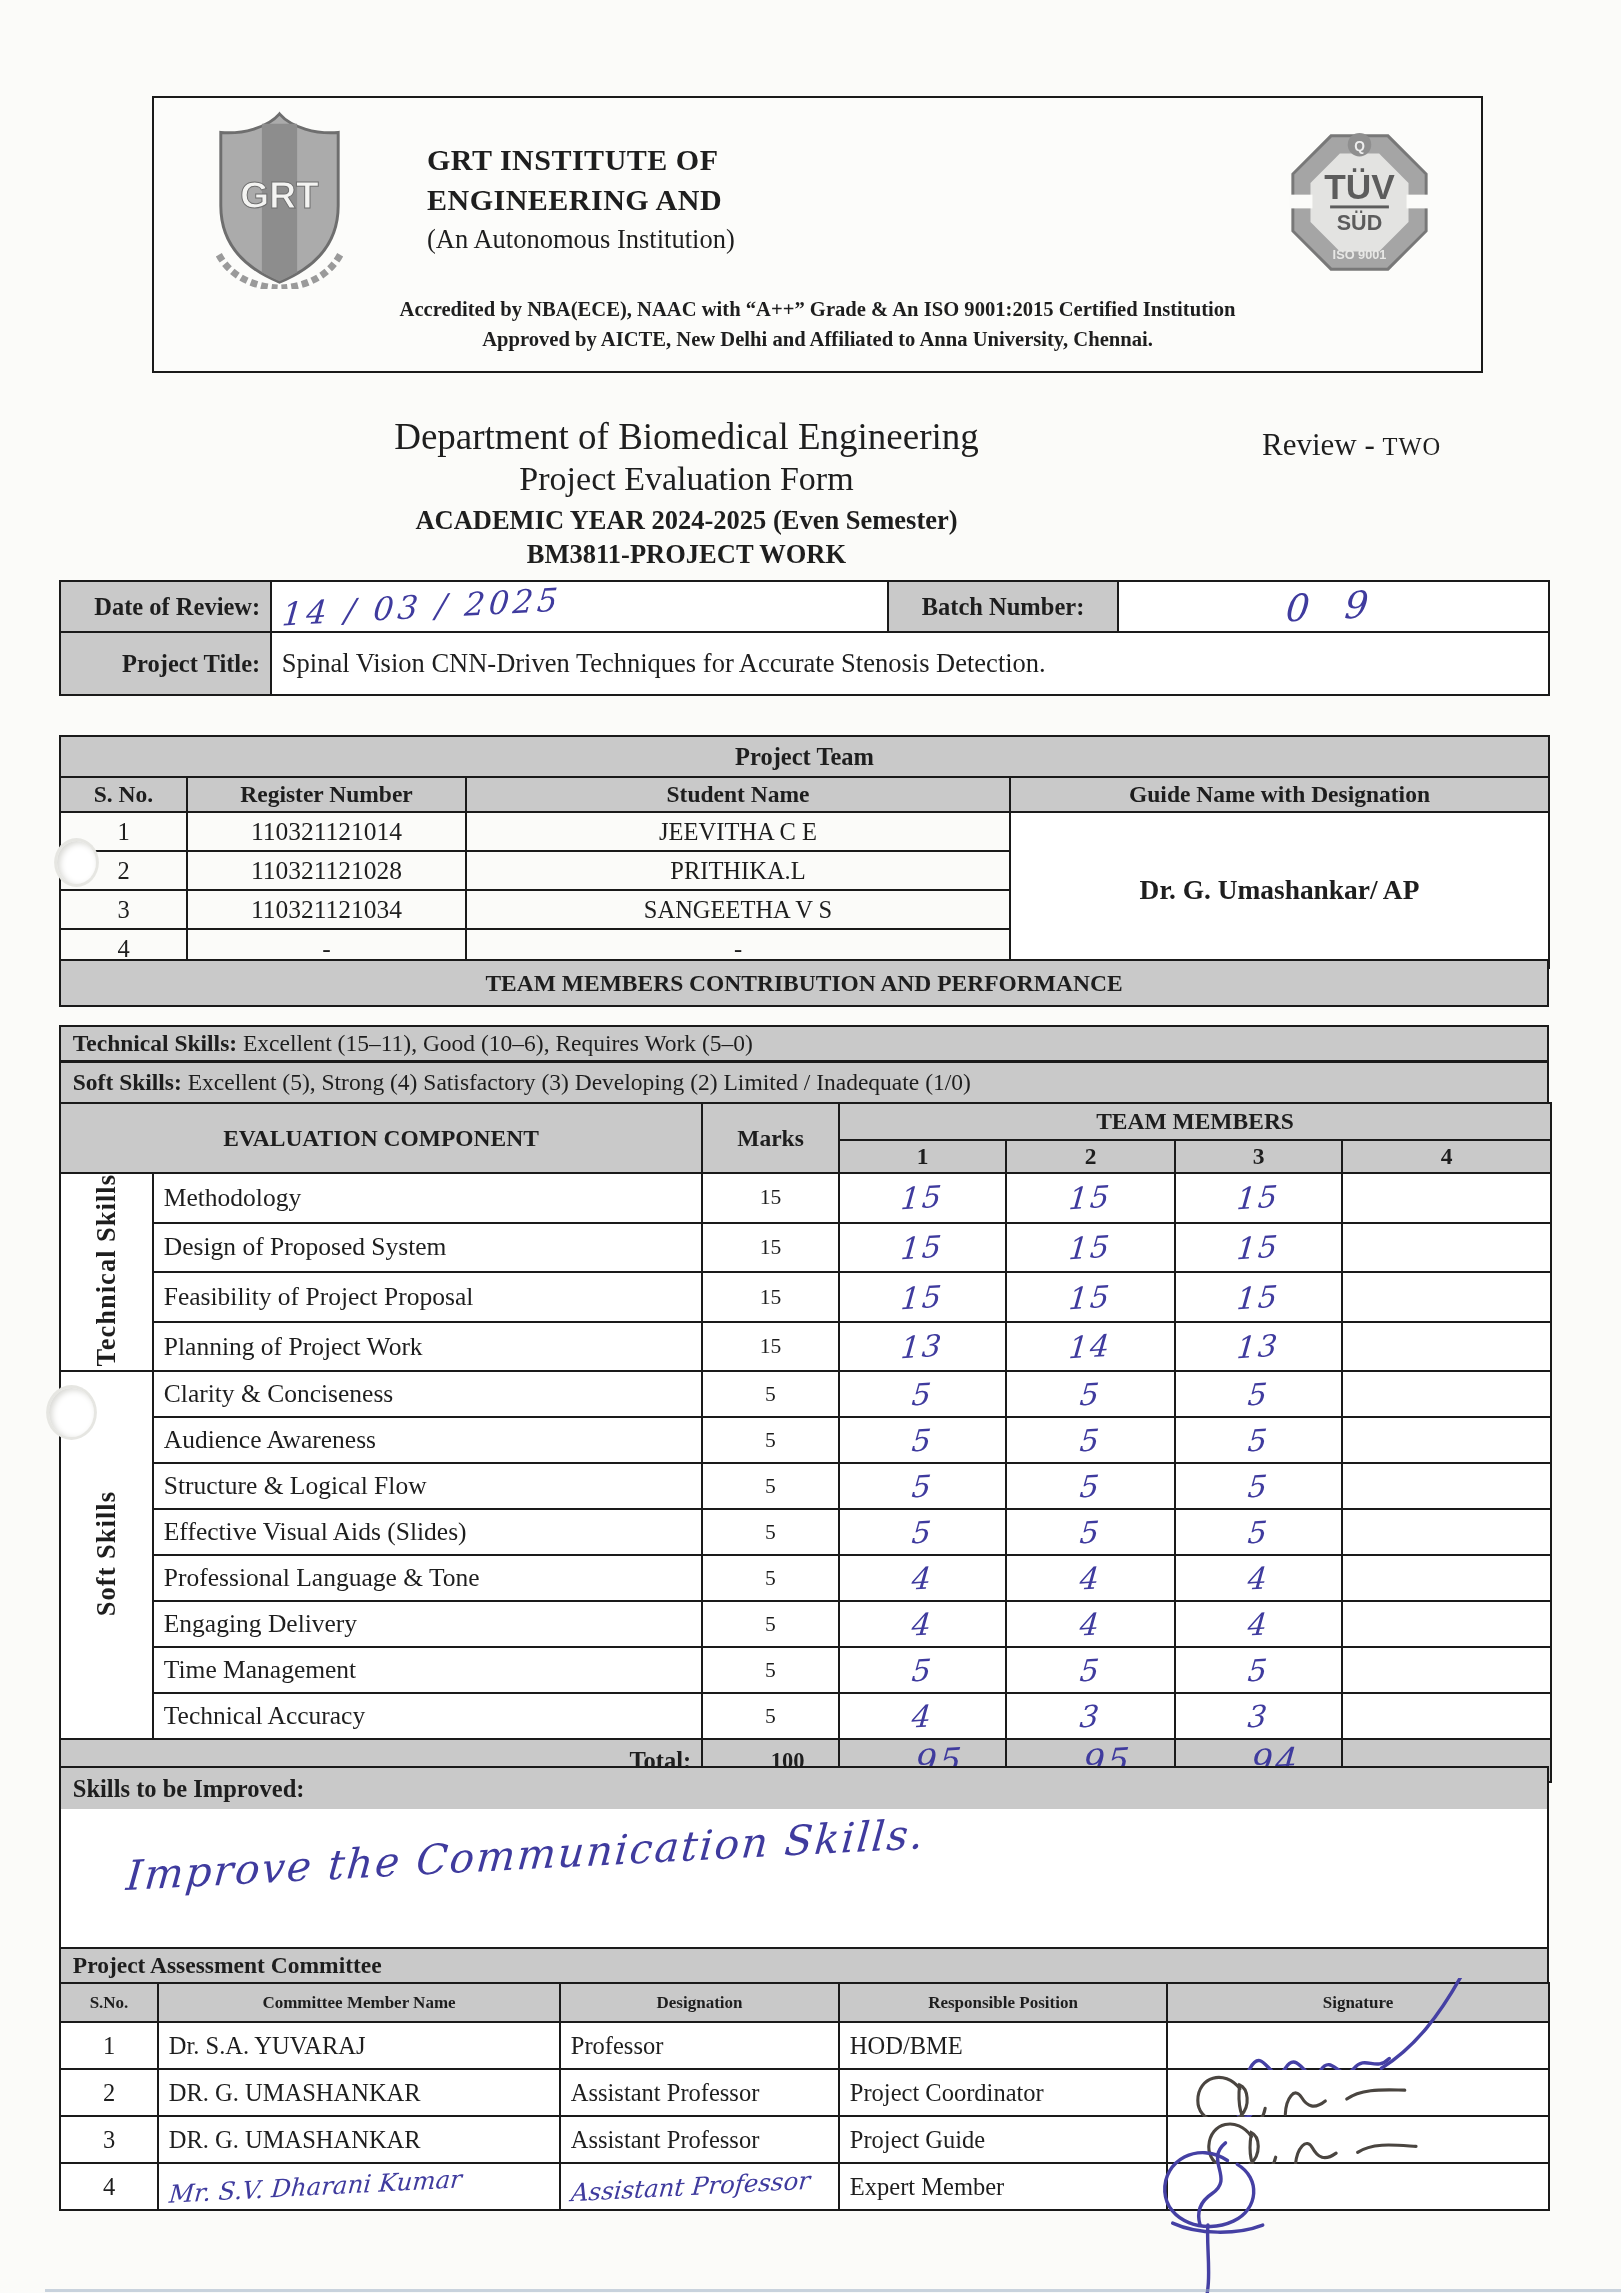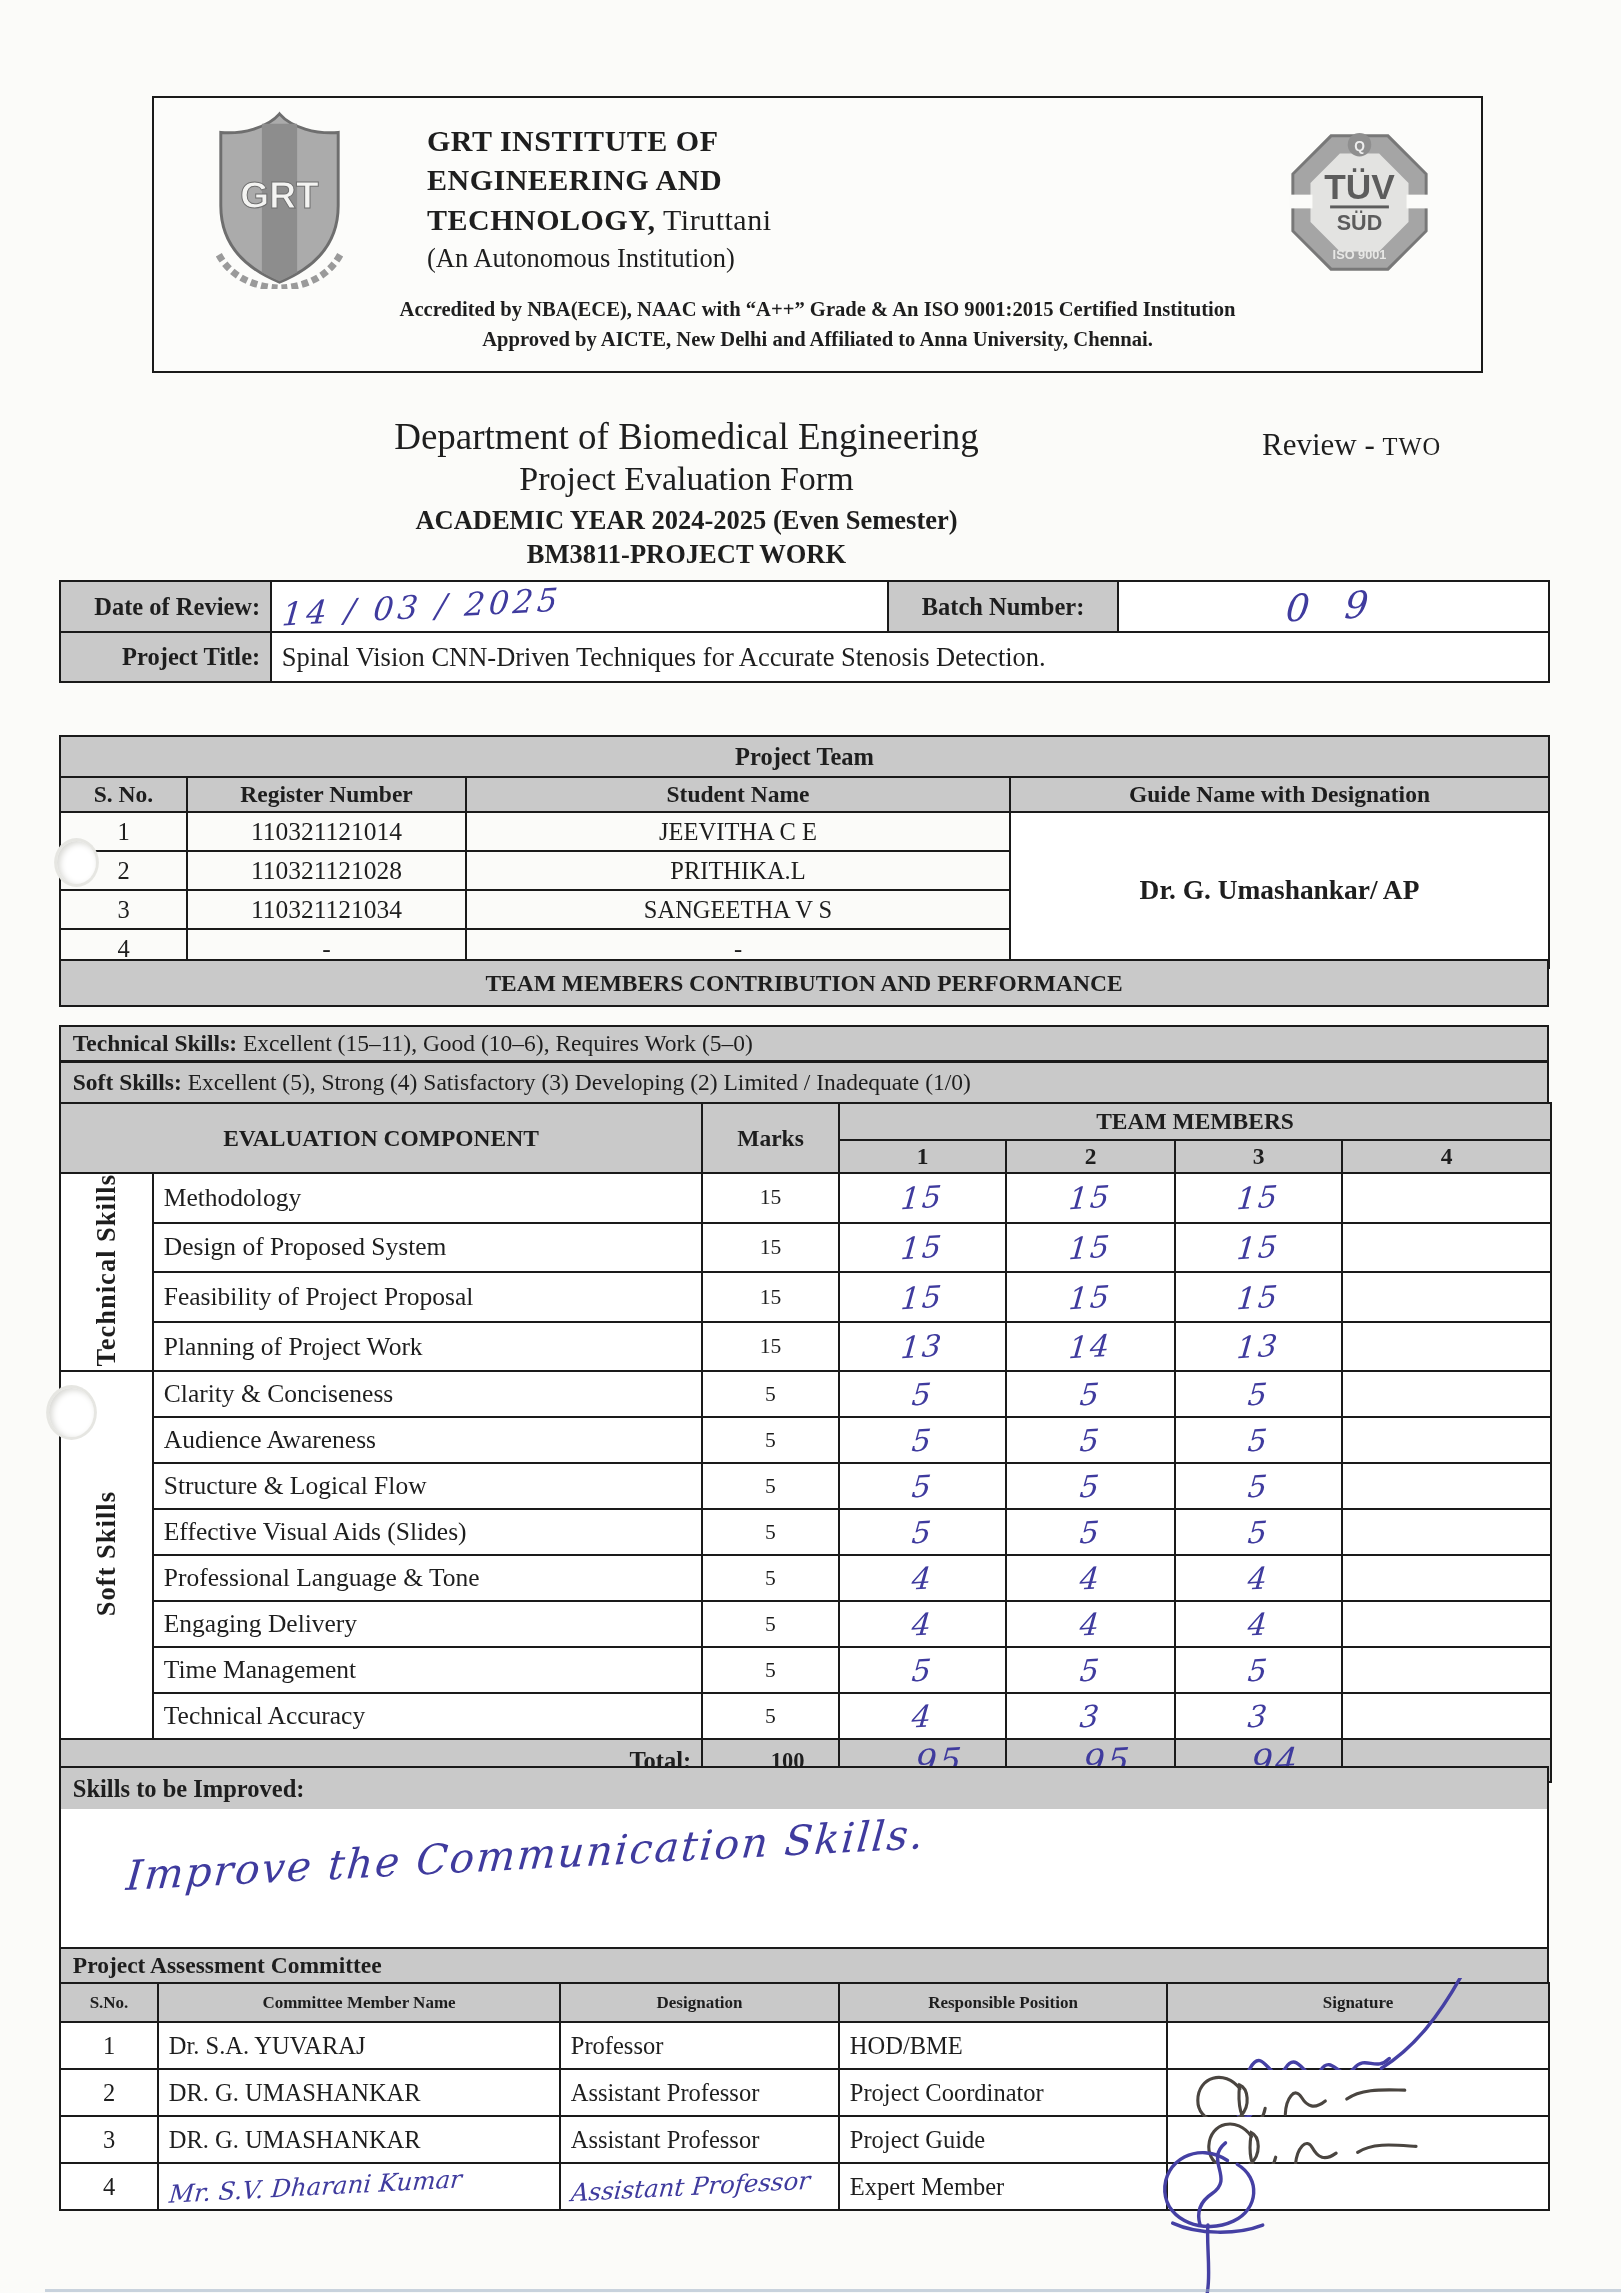--- a/index.html
+++ b/index.html
@@ -30,21 +30,21 @@
   
   table{border-collapse:collapse;table-layout:fixed;position:absolute;left:59px;}
   td,th{border:2px solid #1a1a1a;padding:0 9.8px;box-sizing:border-box;overflow:visible;}
   th{background:#c9c9c9;font-weight:bold;}
   .glabel{background:#c9c9c9;font-weight:bold;font-size:24.5px;text-align:right;}
   .section-head{background:#c9c9c9;font-weight:bold;font-size:24.5px;text-align:left;}
 
   
   .meta{top:580px;width:1490px;}
   .meta tr.r1{height:51px;}
-  .meta tr.r2{height:50px;}
+  .meta tr.r2{height:63px;}
   .meta td.val{background:#fff;font-size:26.5px;}
 
   
   .team{top:735px;width:1490px;font-size:24.5px;}
   .team tr.head{height:35px;}
   .team tr.sect{height:41px;}
   .team tr.data{height:39px;}
   .team th{font-size:23.5px;font-weight:bold;text-align:center;}
   .team td{text-align:center;}
   .team .reg{font-size:25.5px;}
@@ -119,21 +119,20 @@
       <svg class="grt-logo" viewBox="0 0 160 185">
         <path d="M80 6 C92 20 118 27 140 25 L140 100 C140 143 112 165 80 178 C48 165 20 143 20 100 L20 25 C42 27 68 20 80 6 Z" fill="#ababab" stroke="#6e6e6e" stroke-width="3"></path>
         <path d="M62 16 L98 16 L98 168 C91 172 85 175 80 177 C75 175 69 172 62 168 Z" fill="#8d8d8d"></path>
         <text x="80" y="102" text-anchor="middle" font-family="Liberation Sans, sans-serif" font-size="38" font-weight="bold" fill="#f4f4f2" stroke="#6e6e6e" stroke-width="1">GRT</text>
         <path d="M18 150 C30 172 52 182 78 184" fill="none" stroke="#9a9a9a" stroke-width="7" stroke-dasharray="7 4"></path>
         <path d="M142 150 C130 172 108 182 82 184" fill="none" stroke="#9a9a9a" stroke-width="7" stroke-dasharray="7 4"></path>
       </svg>
       <div class="inst-text">
         <div class="inst-line">GRT INSTITUTE OF</div>
         <div class="inst-line">ENGINEERING AND</div>
-        <div class="inst-line"><span>TECHNOLOGY,</span><span class="inst-city"> Tiruttani</span></div>
         <div class="inst-sub">(An Autonomous Institution)</div>
       </div>
       <svg class="tuv-logo" viewBox="0 0 152 152">
         <polygon points="47,8 105,8 144,47 144,105 105,144 47,144 8,105 8,47" fill="#a5a5a5" stroke="#787878" stroke-width="3"></polygon>
         <polygon points="56,26 96,26 126,56 126,96 96,126 56,126 26,96 26,56" fill="#e3e3e1"></polygon>
         <rect x="4" y="68" width="24" height="14" fill="#fbfbf9"></rect>
         <rect x="124" y="68" width="24" height="14" fill="#fbfbf9"></rect>
         <circle cx="76" cy="17" r="12" fill="#8f8f8f"></circle>
         <text x="76" y="23" text-anchor="middle" font-family="Liberation Sans, sans-serif" font-size="14" font-weight="bold" fill="#efefef">Q</text>
         <text x="76" y="72" text-anchor="middle" font-family="Liberation Sans, sans-serif" font-size="36" font-weight="bold" fill="#5c5c5c">TÜV</text>

